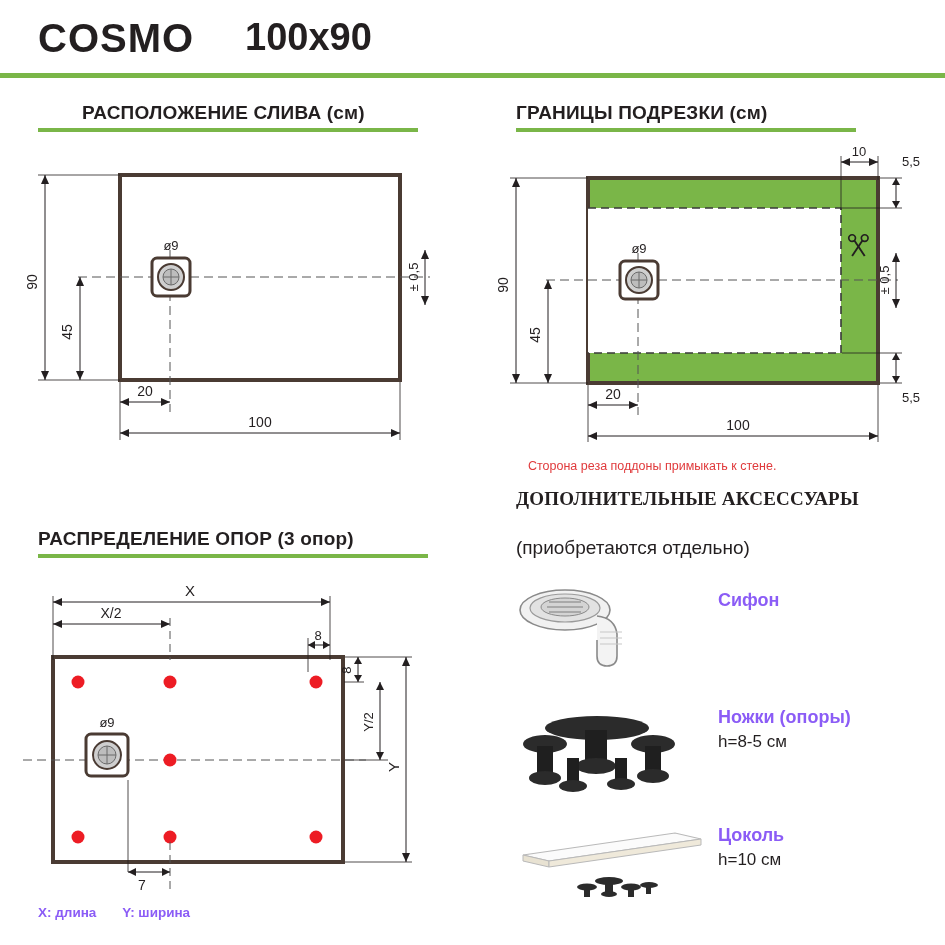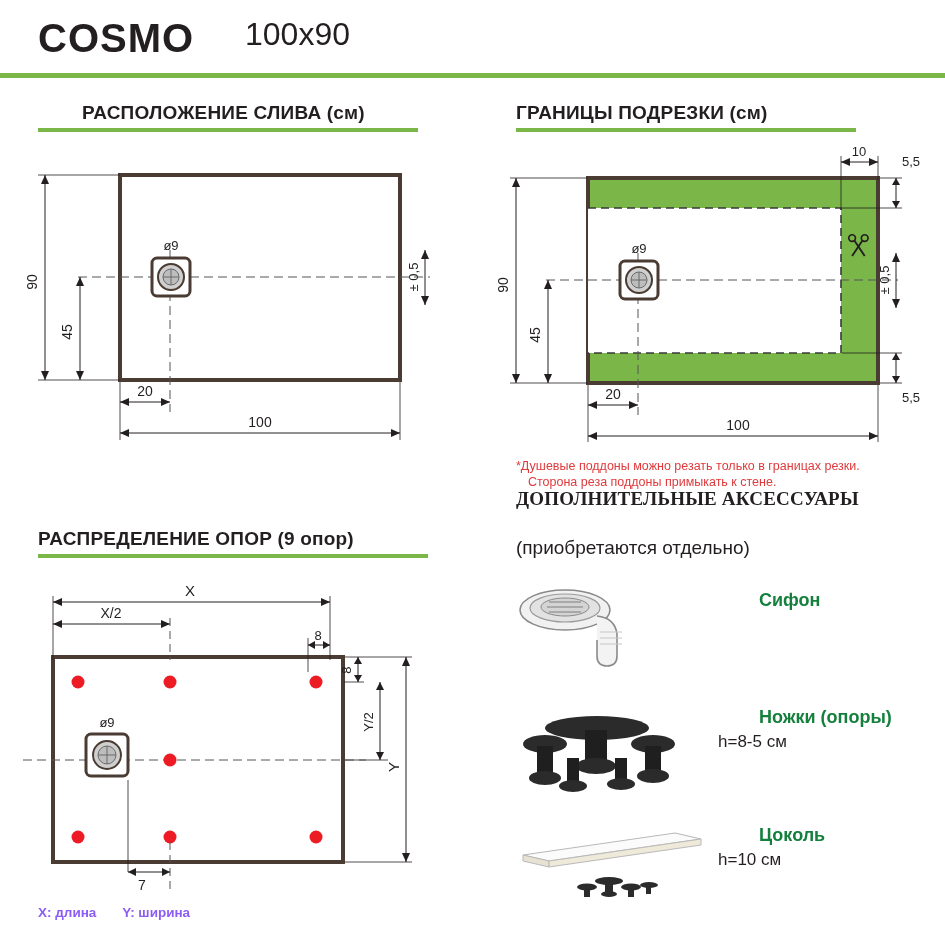--- a/index.html
+++ b/index.html
@@ -15,21 +15,21 @@
 
   
   .header{position:absolute;left:0;top:0;width:945px;height:76px;}
   .header-rule{position:absolute;left:0;top:73px;width:945px;height:5px;background:#7ab648;}
   .title-model{
     position:absolute;left:38px;top:16px;
     font-size:40px;font-weight:bold;letter-spacing:1px;color:#231f20;
   }
   .title-size{
     position:absolute;left:245px;top:16px;
-    font-size:32px;font-weight:normal;color:#231f20;
+    font-size:38px;font-weight:bold;color:#231f20;
   }
   .brand{position:absolute;right:30px;top:8px;text-align:right;}
   .brand-name{
     font-size:30px;font-weight:bold;letter-spacing:2px;color:#231f20;line-height:32px;
   }
   .brand-sub{
     font-size:19px;color:#231f20;line-height:20px;margin-top:-3px;letter-spacing:0.5px;
   }
 
   
@@ -45,21 +45,21 @@
   
   .note{
     position:absolute;font-size:12.5px;color:#e03a3c;line-height:16px;
   }
   .legend{
     position:absolute;font-size:13.5px;font-weight:bold;color:#8b5cf6;
   }
   .legend span{margin-right:22px;}
 
   
-  .acc-label{position:absolute;font-size:18px;font-weight:bold;color:#15803d;margin-left:41px;}
+  .acc-label{position:absolute;font-size:18px;font-weight:bold;color:#8b5cf6;}
   .acc-sub{position:absolute;font-size:17px;color:#231f20;}
   text{font-family:"Liberation Sans", sans-serif;}
 </style>
 </head>
 <body>
 
 <div class="page">
 
   <div class="header">
     <div class="title-model">COSMO</div>
@@ -193,25 +193,24 @@
       <line x1="398" y1="213" x2="398" y2="243" stroke="#231f20" stroke-width="1"></line>
       <path d="M398 213 l-4 7 h8 z" fill="#231f20"></path>
       <path d="M398 243 l-4 -7 h8 z" fill="#231f20"></path>
       <line x1="344" y1="213" x2="404" y2="213" stroke="#231f20" stroke-width="0.8"></line>
       <line x1="382" y1="243" x2="404" y2="243" stroke="#231f20" stroke-width="0.8"></line>
       <text x="404" y="262" font-size="13" text-anchor="start" fill="#231f20">5,5</text>
     </svg>
   </div>
 
   <div class="note" style="left:516px;top:458px;width:400px;">
-    <div>*Душевые поддоны можно резать только в границах резки.</div>
     <div style="padding-left:12px;">Сторона реза поддоны примыкать к стене.</div>
   </div>
 
-  <div class="sec-title" style="left:38px;top:528px;">РАСПРЕДЕЛЕНИЕ ОПОР (9 опор)</div>
+  <div class="sec-title" style="left:38px;top:528px;">РАСПРЕДЕЛЕНИЕ ОПОР (3 опор)</div>
   <div class="sec-underline" style="left:38px;top:554px;width:390px;"></div>
 
   <div class="canvas" style="left:18px;top:572px;">
     <svg width="440" height="330" viewBox="0 0 440 330">
 
       <rect x="35" y="85" width="290" height="205" fill="#ffffff" stroke="#4a3b33" stroke-width="4"></rect>
 
       <line x1="35" y1="30" x2="312" y2="30" stroke="#231f20" stroke-width="1"></line>
       <path d="M35 30 l9 -4 v8 z" fill="#231f20"></path>
       <path d="M312 30 l-9 -4 v8 z" fill="#231f20"></path>

